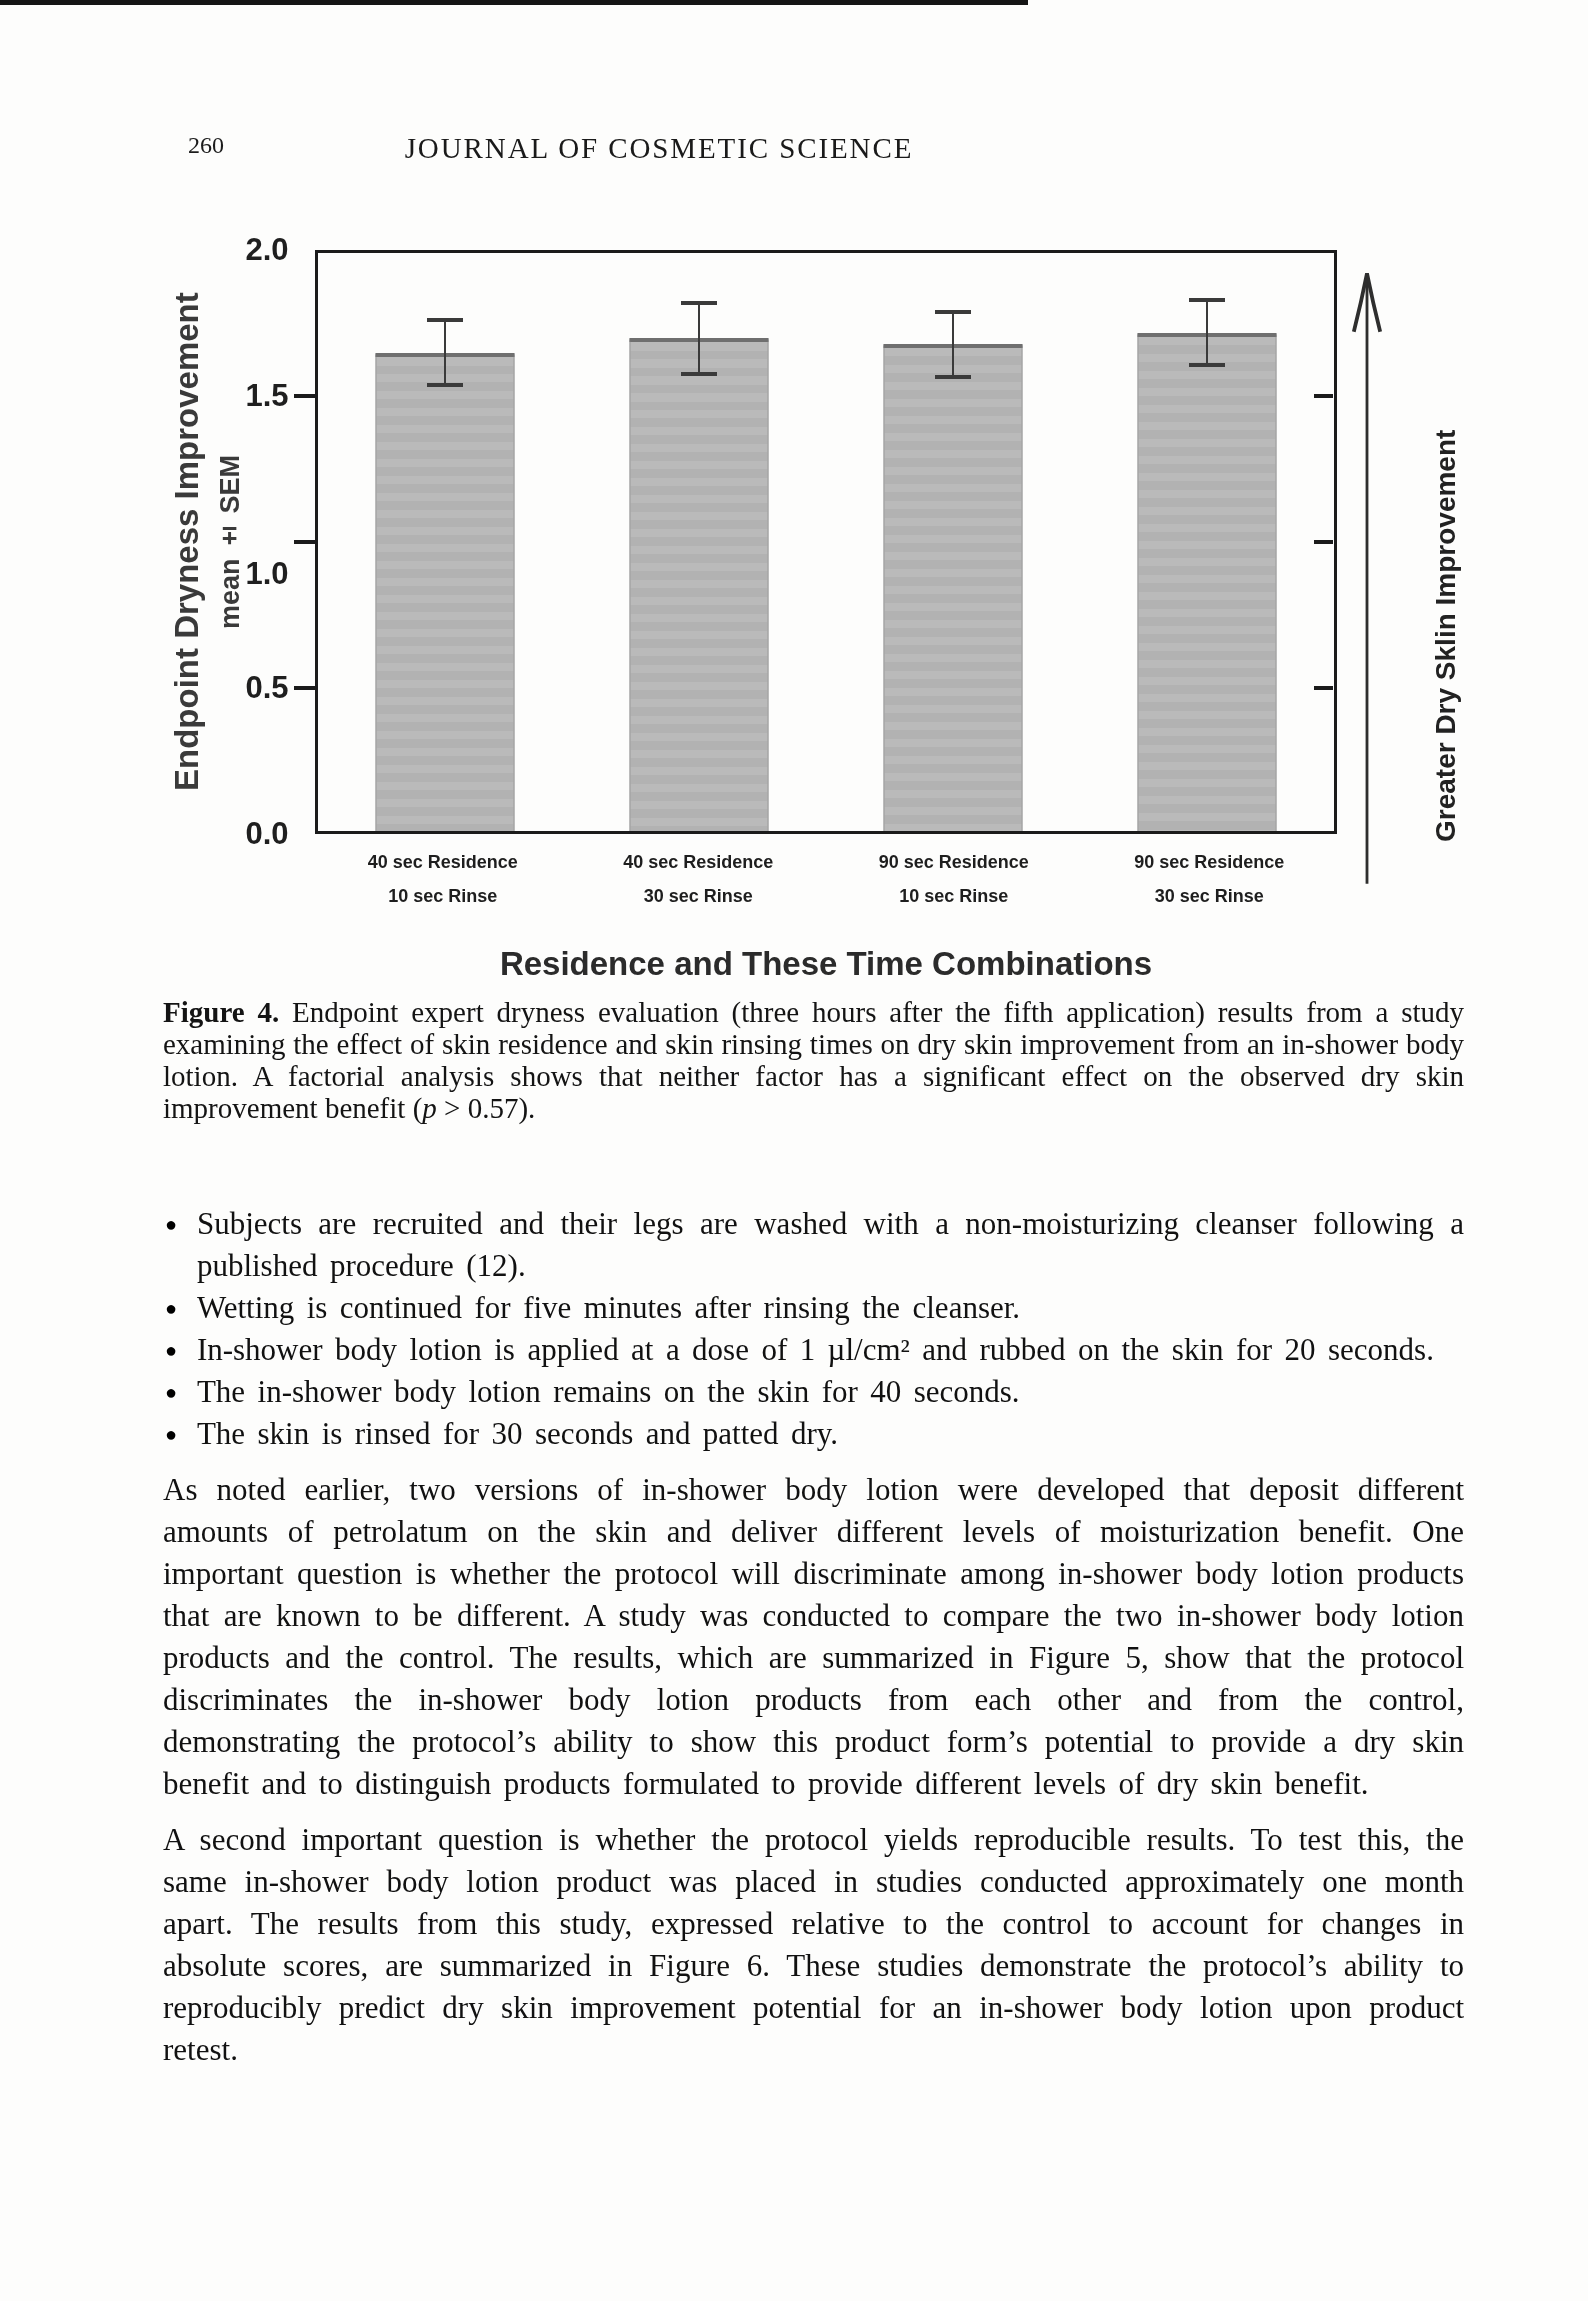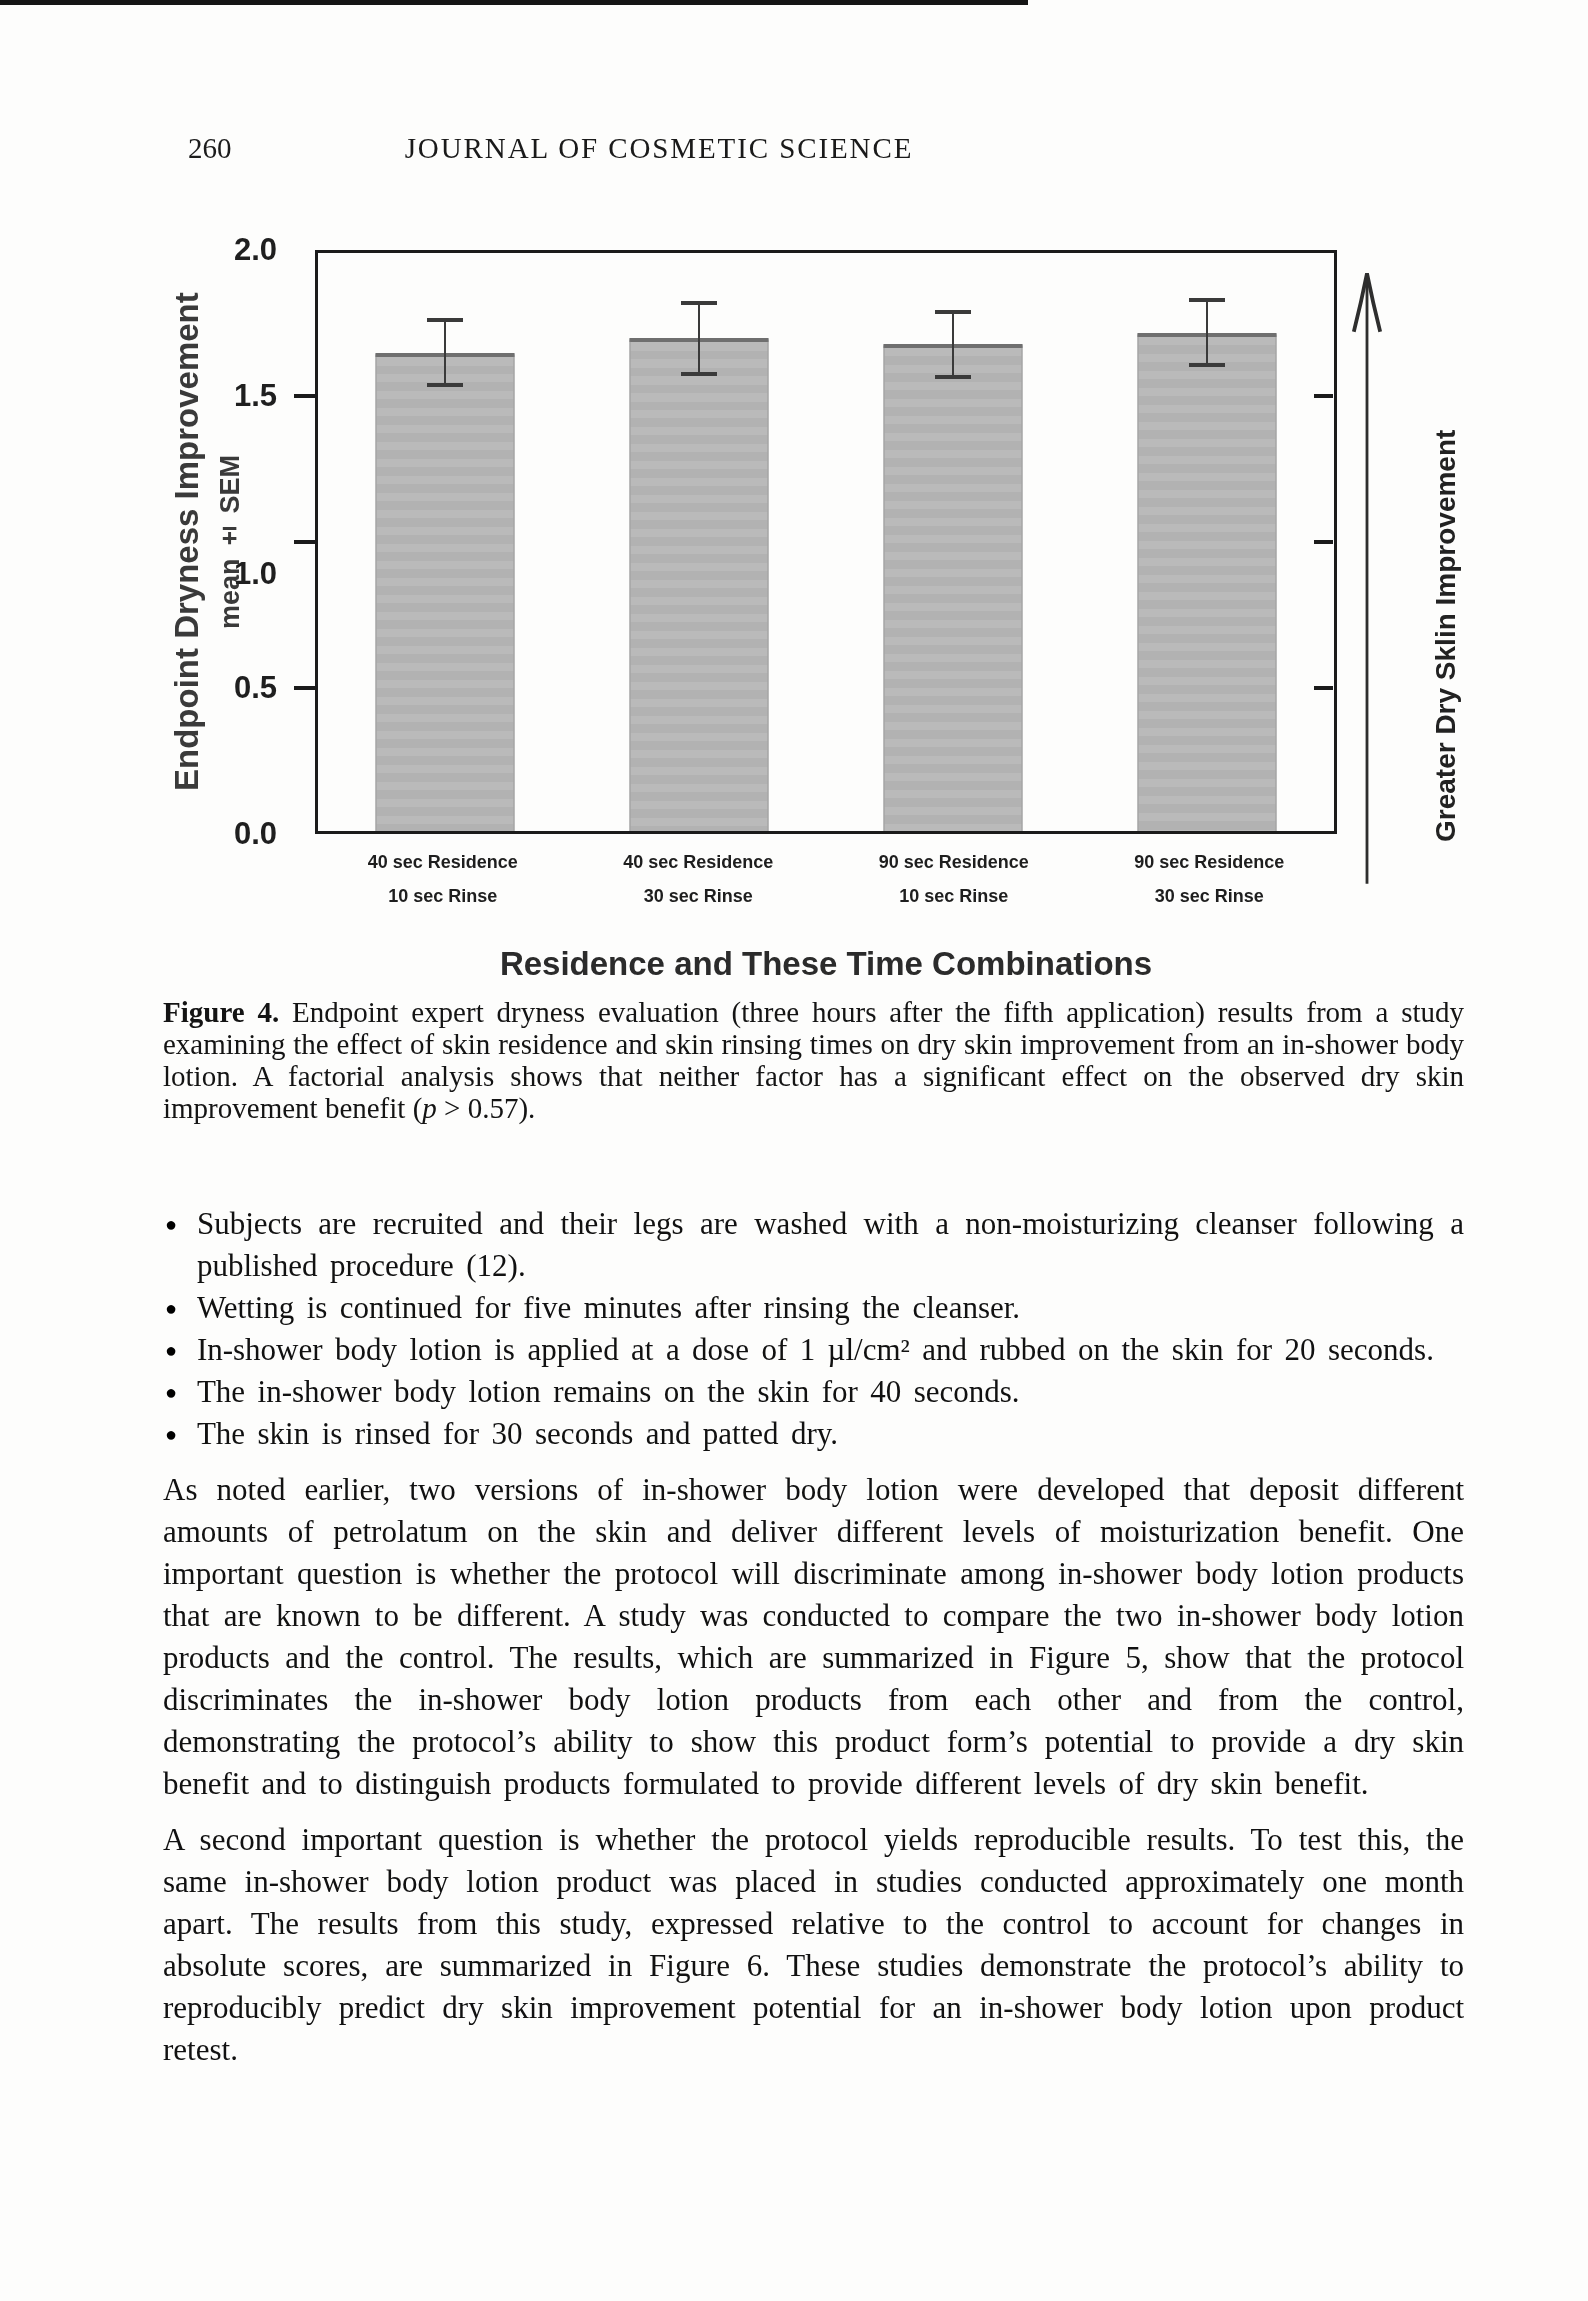--- a/index.html
+++ b/index.html
@@ -4,37 +4,37 @@
 <style>
   html,body { margin:0; padding:0; background:#e8e8e6; }
   .page {
     position:relative; width:1589px; height:2301px; margin:0 auto;
     background:#fdfdfc; overflow:hidden;
     font-family:"Liberation Serif", serif; color:#161616;
   }
   .scan-line { position:absolute; left:0; top:0; width:1028px; height:4.7px; background:#151515; }
 
   
-  .pagenum { position:absolute; left:188px; top:132px; font-size:29px; color:#1c1c1c; }
+  .pagenum { position:absolute; left:188px; top:132px; font-size:24px; color:#1c1c1c; }
   .runhead { position:absolute; left:659px; top:132px; transform:translateX(-50%);
              font-size:29px; letter-spacing:1.9px; white-space:nowrap; color:#1a1a1a; }
 
   
   .chart { position:absolute; left:315px; top:250px; width:1022px; height:584px; }
   .plot  { position:absolute; inset:0; border:3.8px solid #1b1b1b; display:flex; align-items:flex-end; }
   .bar-slot { flex:1 1 0; position:relative; height:100%; }
   .bar { position:absolute; bottom:0; left:50%; transform:translateX(-50%); width:139px;
          box-sizing:border-box; border:1.9px solid #7a7a7a; border-top:4.7px solid #6f6f6f; border-bottom:none;
          background:repeating-linear-gradient(180deg,#bababa 0 8.5px,#b2b2b2 8.5px 17px); }
   .errbar { position:absolute; left:50%; transform:translateX(-50%); width:36px; }
   .errbar .stem { position:absolute; left:50%; top:0; bottom:0; width:2.8px; margin-left:-1.4px; background:#3a3a3a; }
   .errbar .cap  { position:absolute; left:0; right:0; height:3.8px; background:#3a3a3a; }
   .errbar .cap.top { top:0; } .errbar .cap.bot { bottom:0; }
 
-  .ytick-label { position:absolute; left:-81px; width:66px; text-align:left;
+  .ytick-label { position:absolute; left:-81px; width:66px; text-align:center;
                  font-family:"Liberation Sans", sans-serif; font-weight:bold;
                  font-size:31px; line-height:38px; color:#1f1f1f; }
   .ytick-mark { position:absolute; height:3.8px; background:#1b1b1b; }
   .ytick-mark.left  { left:-21px; width:21px; }
   .ytick-mark.right { right:3.8px; width:19px; }
 
   .xlabels { position:absolute; top:calc(100% + 11.3px); left:0; width:100%; display:flex; }
   .xlab { flex:1 1 0; text-align:center; white-space:pre-line;
           font-family:"Liberation Sans", sans-serif; font-weight:bold;
           font-size:18px; line-height:34px; color:#1e1e1e; }

